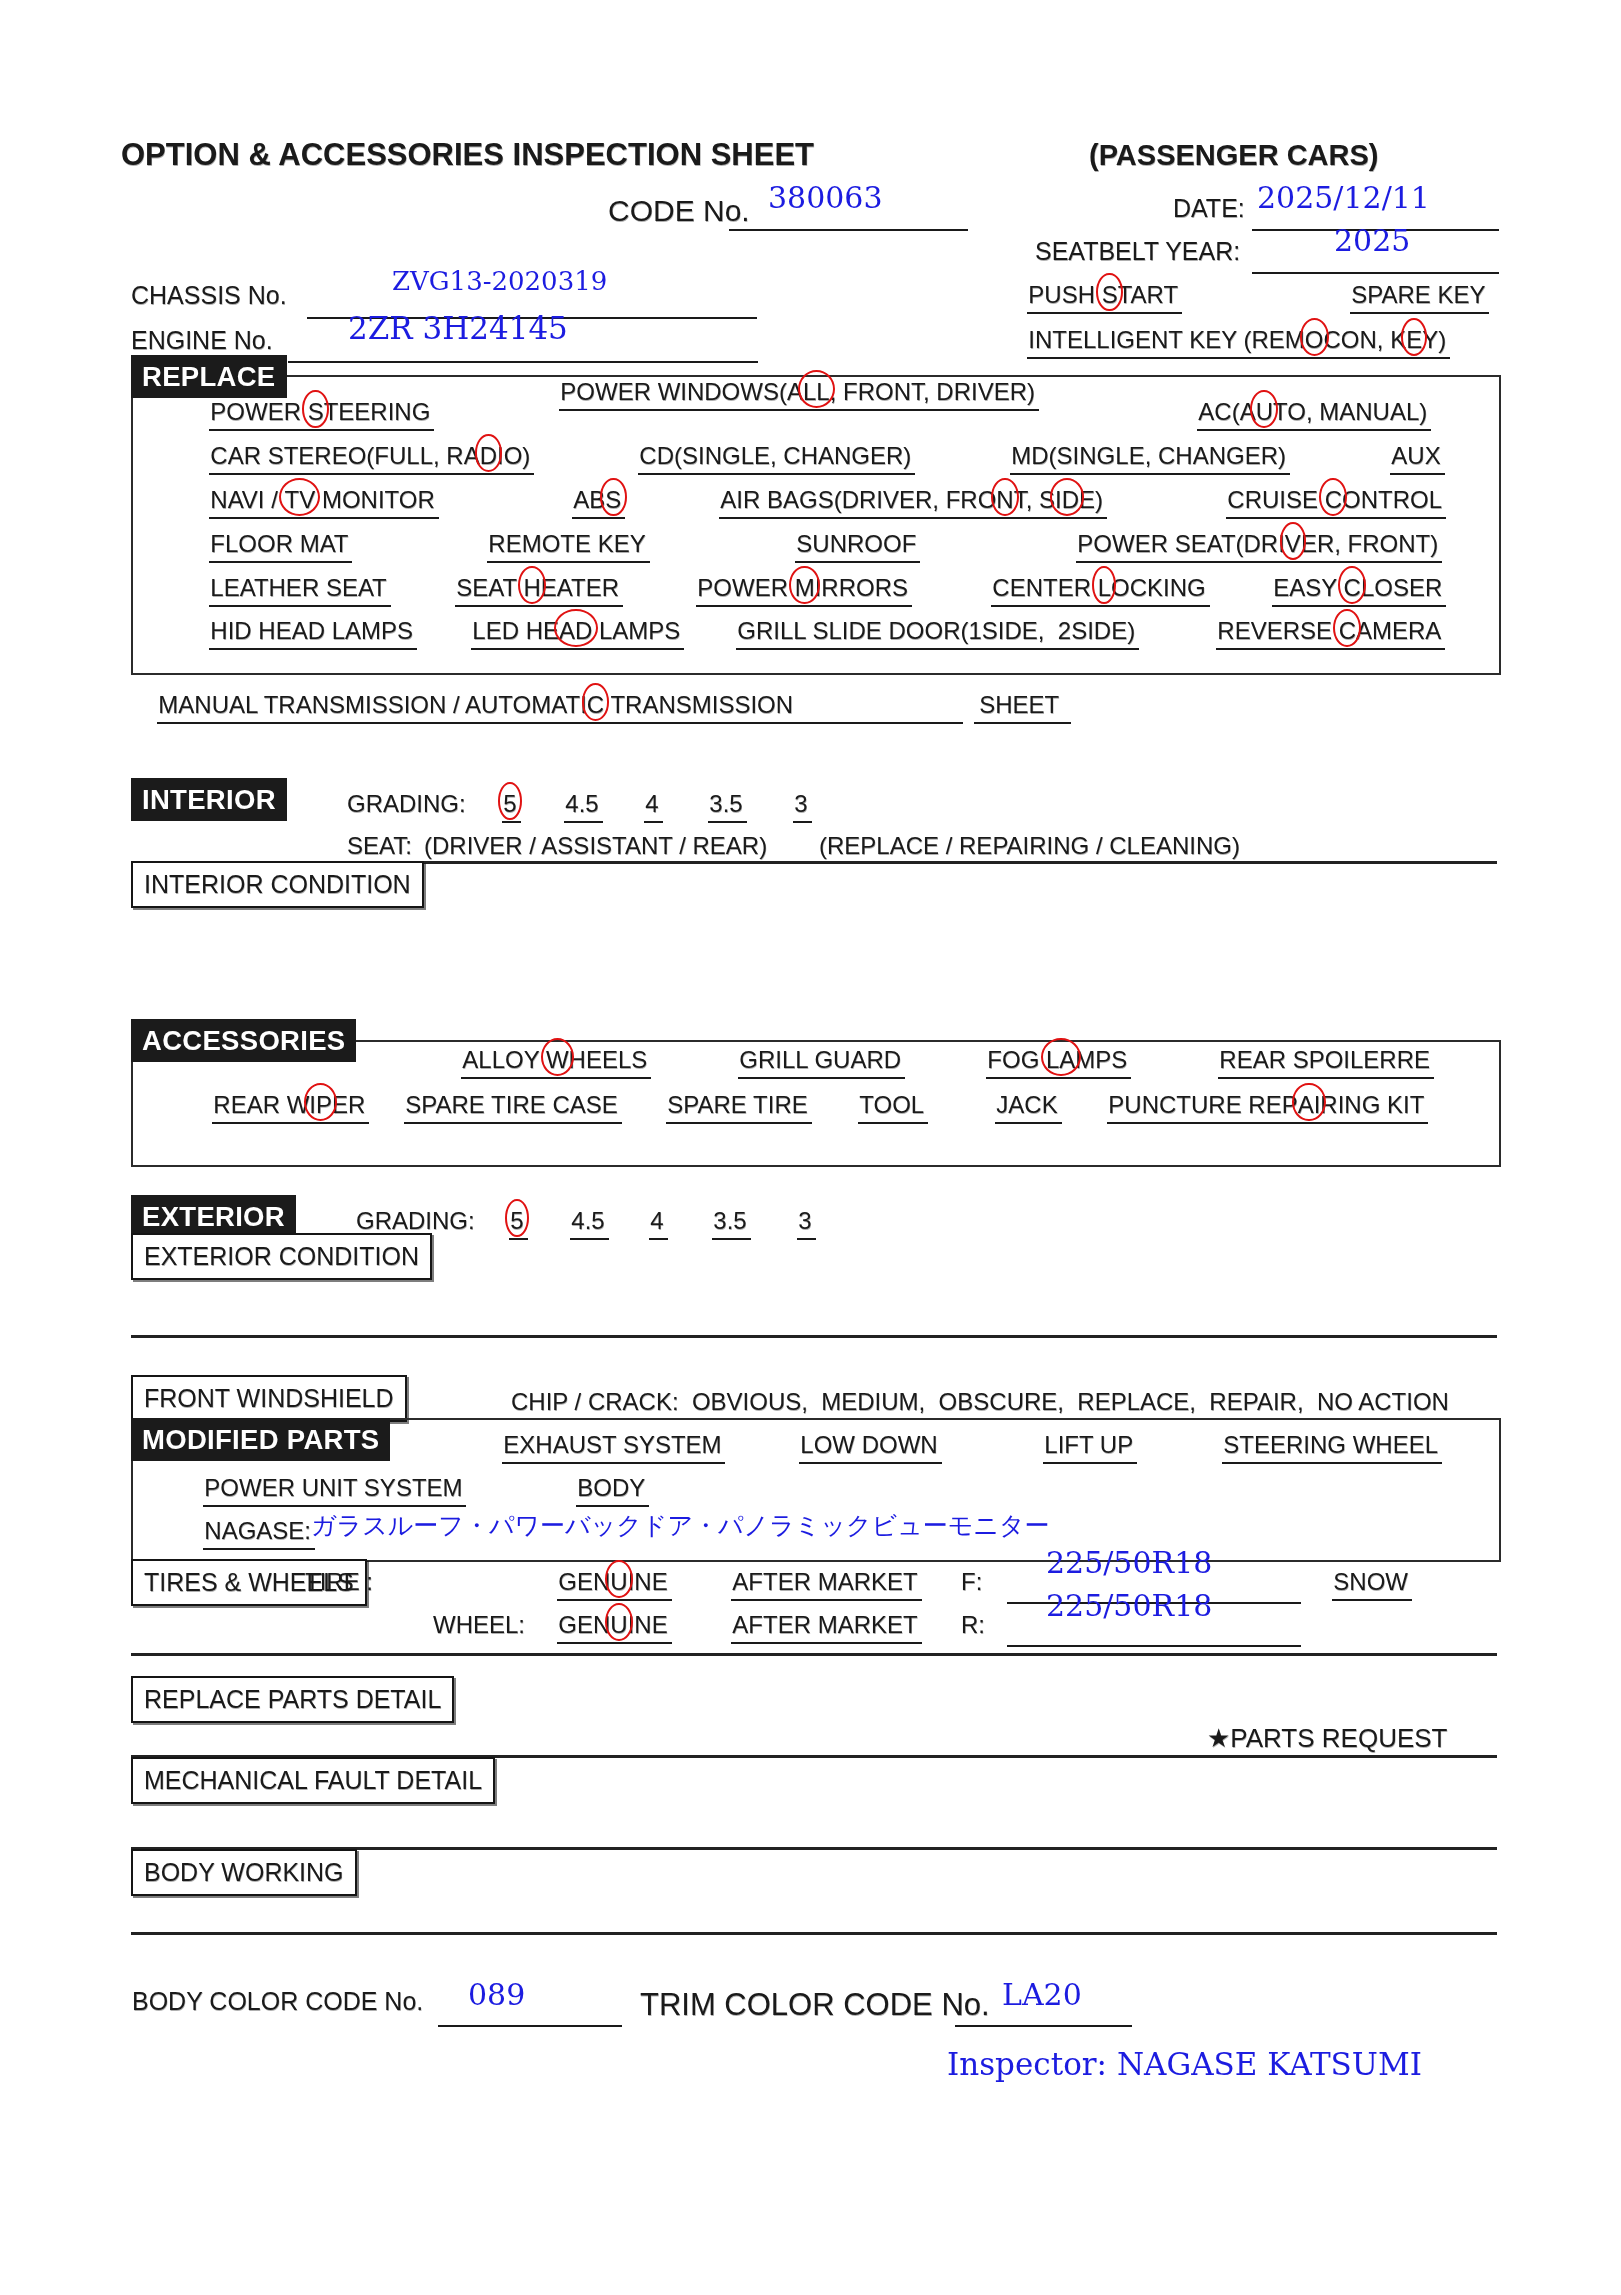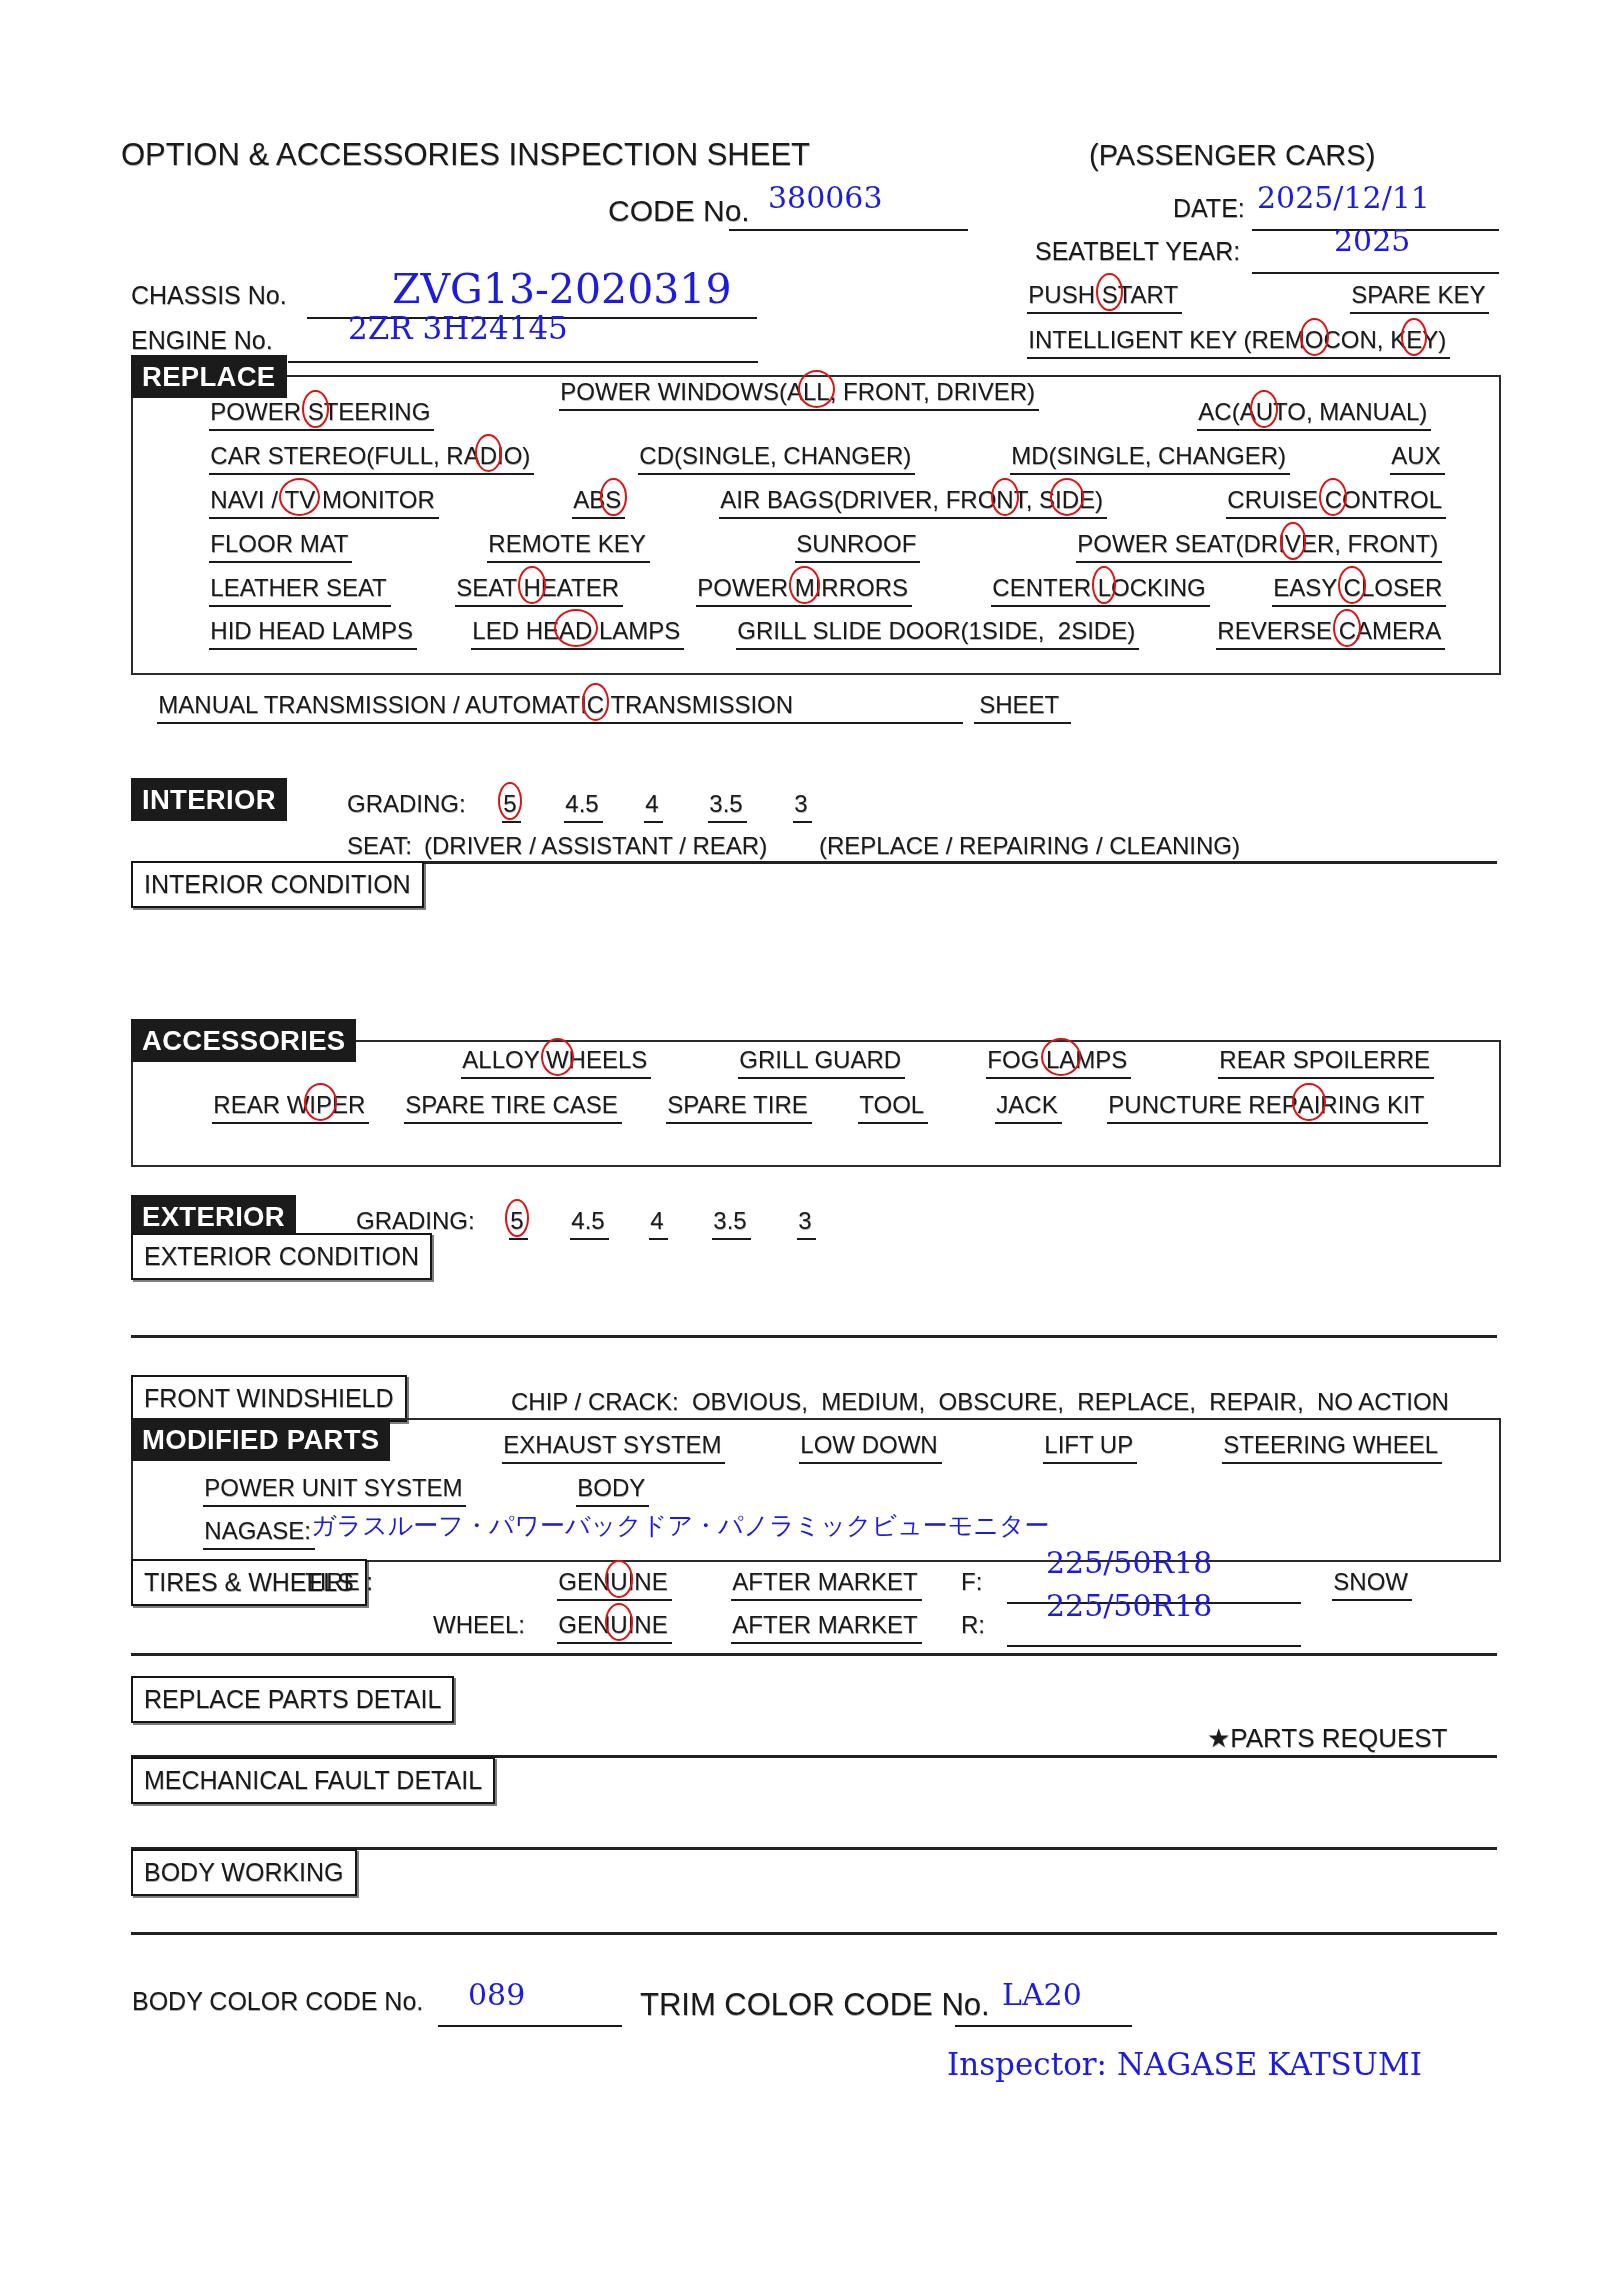--- a/index.html
+++ b/index.html
@@ -1,20 +1,20 @@
 <!DOCTYPE html>
 <html style="font-size:10.5px"><head>
 <meta charset="utf-8">
 <style>
   html,body{margin:0;padding:0;background:#9a9a9a;}
   .sheet{position:relative;width:1622px;height:2295px;background:#ffffff;
          font-family:"Liberation Sans",sans-serif;overflow:hidden;}
   .t{position:absolute;white-space:pre;font-size:24px;color:#1a1a1a;line-height:1.15;
      text-shadow:0.5px 0.5px 0 rgba(26,26,26,0.35);}
-  .b{font-weight:normal;}
+  .b{font-weight:bold;}
   .u{border-bottom:2px solid #1a1a1a;padding:0 3.9px 3.3px 1.3px;}
   .c{position:relative;display:inline-block;}
   .c:empty{display:none;}
   .c::after{content:"";position:absolute;left:-5.2px;right:-5.2px;top:-7.8px;bottom:-2.6px;
             border:2.6px solid #e01212;border-radius:50%;pointer-events:none;}
   .blk{position:absolute;background:#1b1b1b;color:#ffffff;font-weight:bold;font-size:27.5px;
        line-height:1;padding:7.8px 11px;white-space:nowrap;letter-spacing:0.3px;}
   .obox{position:absolute;border:2px solid #151515;background:#fff;font-size:25px;color:#1a1a1a;
         padding:6.5px 11px 7.8px;white-space:nowrap;box-shadow:2px 2px 0 rgba(20,20,20,0.55);
         text-shadow:0.5px 0.5px 0 rgba(26,26,26,0.35);}
@@ -40,21 +40,21 @@
     <span class="t" style="left:1173px;top:194px;font-size:25px">DATE:</span>
     <div class="uline" style="left:1252px;top:229px;width:247px"></div>
     <span class="bv" style="left:1257px;top:181px">2025/12/11</span>
 
     <span class="t" style="left:1035px;top:237px;font-size:25px">SEATBELT YEAR:</span>
     <div class="uline" style="left:1252px;top:272px;width:247px"></div>
     <span class="bv" style="left:1334px;top:224px">2025</span>
 
     <span class="t" style="left:131px;top:281px;font-size:25px">CHASSIS No.</span>
     <div class="uline" style="left:307px;top:317px;width:450px"></div>
-    <span class="bv" style="left:392px;top:267px;font-size:41px">ZVG13-2020319</span>
+    <span class="bv" style="left:392px;top:267px;font-size:26px">ZVG13-2020319</span>
 
     <span class="t u" style="left:1027px;top:281px"><span>PUSH </span><span class="c">S</span><span></span><span>TART</span></span>
     <span class="t u" style="left:1350px;top:281px">SPARE KEY</span>
 
     <span class="t" style="left:131px;top:326px;font-size:25px">ENGINE No.</span>
     <div class="uline" style="left:288px;top:361px;width:470px"></div>
     <span class="bv" style="left:348px;top:311px;font-size:31px">2ZR 3H24145</span>
 
     <span class="t u" style="left:1027px;top:326px"><span>INTELLIGENT KEY (REM</span><span class="c">O</span><span>CON, K</span><span class="c">E</span><span>Y)</span></span>
   </div>

